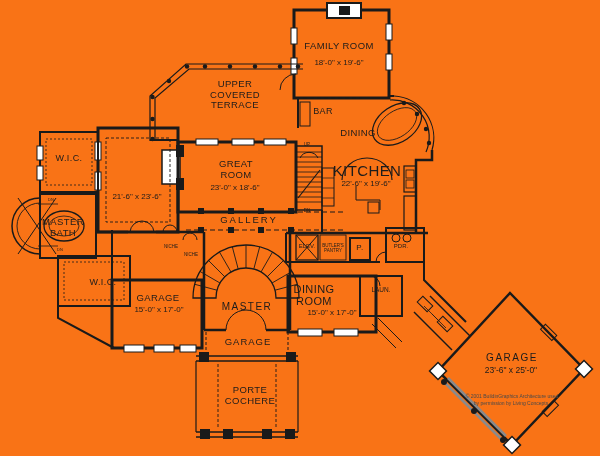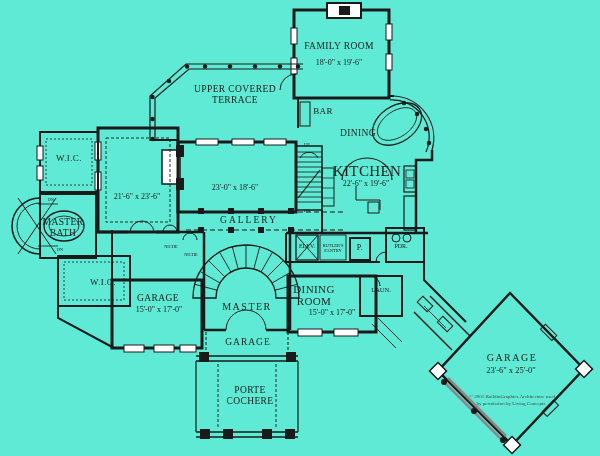--- a/index.html
+++ b/index.html
@@ -1,17 +1,17 @@
 <!DOCTYPE html>
 <html><head>
 <meta charset="utf-8">
 <style>
   html,body{margin:0;padding:0;background:#ffffff;}
-  #plan{position:relative;width:600px;height:456px;background:#5eead4;overflow:hidden;
-        font-family:Liberation Serif, serif;}
+  #plan{position:relative;width:600px;height:456px;background:#f97316;overflow:hidden;
+        font-family:Liberation Sans, sans-serif;}
   #linework{position:absolute;left:0;top:0;}
   .lbl{position:absolute;transform:translate(-50%,-50%);text-align:center;
        color:#1c1c1c;line-height:1.12;white-space:nowrap;letter-spacing:.4px;}
   .wrap{white-space:normal;}
   .dims{letter-spacing:0;}
   .tiny{letter-spacing:0;}
   .copy{color:#4a4a4a;letter-spacing:0;}
 </style>
 </head>
 <body>
@@ -273,20 +273,21 @@
 
   <div class="lbl wrap" style="left:339px;top:46px;width:72px;font-size:9.5px">FAMILY ROOM</div>
   <div class="lbl dims" style="left:339px;top:63px;font-size:8px">18'-0" x 19'-6"</div>
 
   <div class="lbl wrap" style="left:235px;top:95px;width:82px;font-size:9.5px">UPPER COVERED TERRACE</div>
 
   <div class="lbl" style="left:323px;top:111px;font-size:9px">BAR</div>
 
   <div class="lbl" style="left:358px;top:133px;font-size:9.5px">DINING</div>
 
+  <div class="lbl wrap" style="left:236px;top:170px;width:58px;font-size:9.5px">GREAT ROOM</div>
   <div class="lbl dims" style="left:235px;top:188px;font-size:8px">23'-0" x 18'-6"</div>
 
   <div class="lbl" style="left:367px;top:171px;font-size:15px">KITCHEN</div>
   <div class="lbl dims" style="left:366px;top:184px;font-size:8px">22'-6" x 19'-6"</div>
 
   <div class="lbl dims" style="left:137px;top:197px;font-size:8px">21'-6" x 23'-6"</div>
 
   <div class="lbl" style="left:69px;top:158px;font-size:9px">W.I.C.</div>
 
   <div class="lbl wrap" style="left:63px;top:228px;width:52px;font-size:9.5px">MASTER BATH</div>

